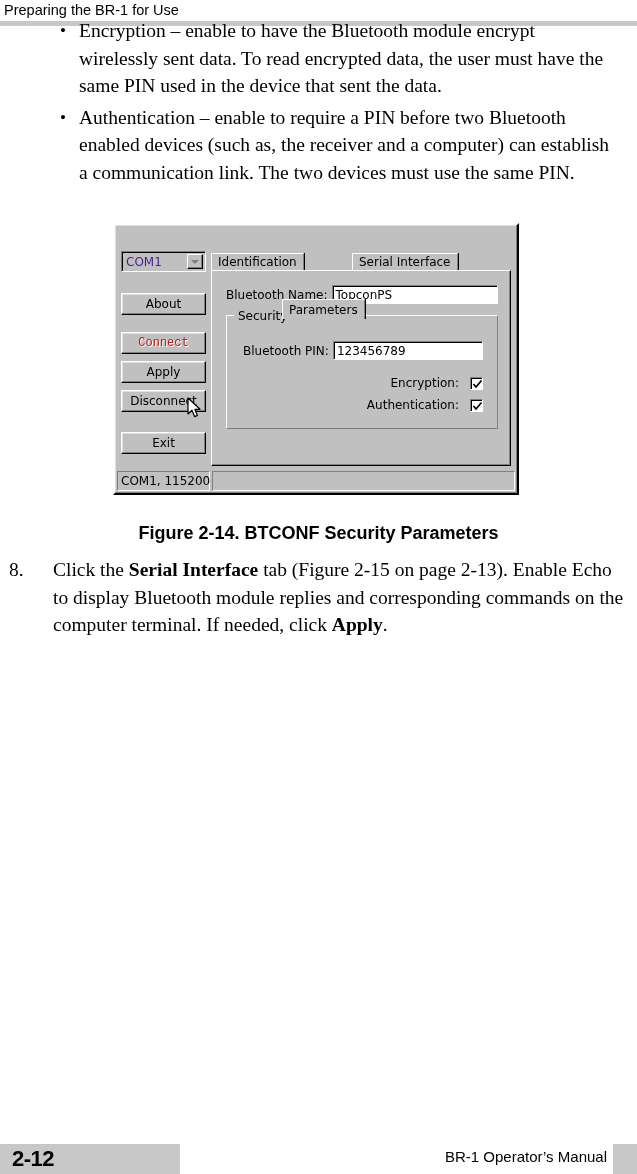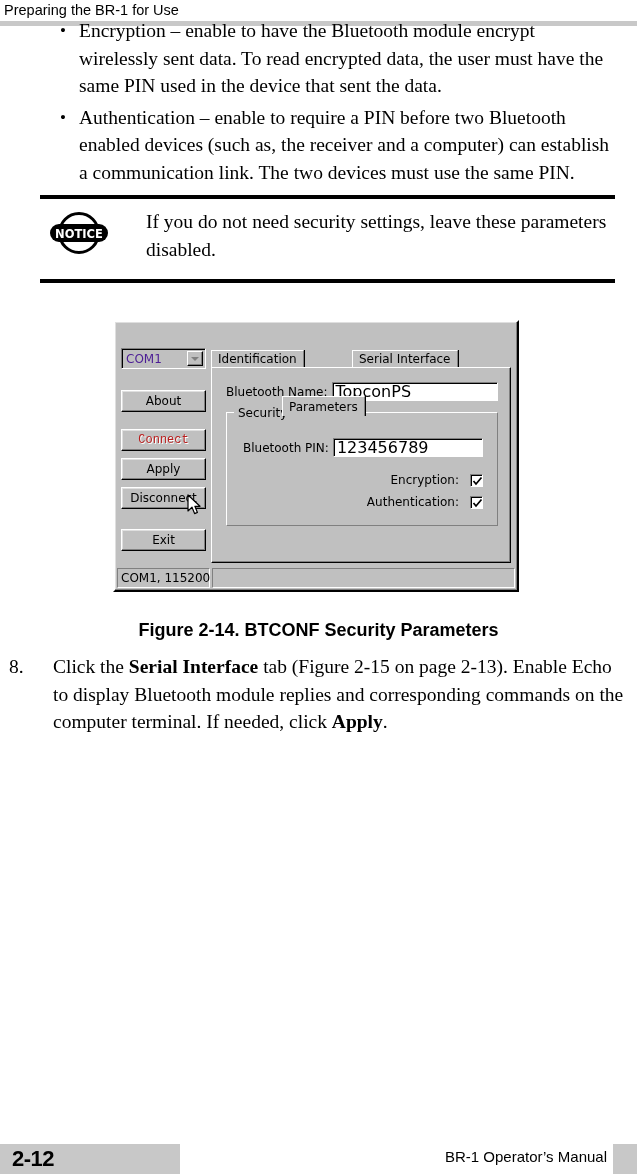--- a/index.html
+++ b/index.html
@@ -322,21 +322,21 @@
     border-top: 1px solid #808080;
     border-left: 1px solid #808080;
     border-right: 1px solid #ffffff;
     border-bottom: 1px solid #ffffff;
     box-shadow: inset 1px 1px 0 #000000;
     box-sizing: border-box;
     height: 19px;
     display: flex;
     align-items: center;
     padding-left: 3px;
-    font-size: 16px;
+    font-size: 12px;
     font-family: "DejaVu Sans", "Liberation Sans", sans-serif;
     color: #000;
     overflow: hidden;
     white-space: nowrap;
   }
   .name-row { left: 14px; top: 14px; right: 12px; }
   .name-row .textbox { flex: 1 1 auto; }
 
   .groupbox {
     position: absolute;
@@ -517,34 +517,20 @@
   <div class="header-rule"></div>
 </div>
 
 <div class="content">
 
   <ul class="bullet-list">
     <li class="bullet-item">Encryption – enable to have the Bluetooth module encrypt wirelessly sent data. To read encrypted data, the user must have the same PIN used in the device that sent the data.</li>
     <li class="bullet-item">Authentication – enable to require a PIN before two Bluetooth enabled devices (such as, the receiver and a computer) can establish a communication link. The two devices must use the same PIN.</li>
   </ul>
 
-  <div class="notice-block">
-    <div class="notice-rule"></div>
-    <div class="notice-body">
-      <div class="notice-icon">
-        <svg width="62" height="50" viewBox="0 0 62 50" xmlns="http://www.w3.org/2000/svg">
-          <circle cx="31" cy="25" r="19.5" fill="#ffffff" stroke="#000000" stroke-width="3"></circle>
-          <rect x="2" y="16" width="58" height="18" rx="9" ry="9" fill="#000000"></rect>
-          <text x="31" y="29.5" font-family="DejaVu Sans, sans-serif" font-size="11.5" font-weight="bold" fill="#ffffff" text-anchor="middle">NOTICE</text>
-        </svg>
-      </div>
-      <div class="notice-text">If you do not need security settings, leave these parameters disabled.</div>
-    </div>
-    <div class="notice-rule bottom"></div>
-  </div>
 
   <div class="figure-wrap">
     <div class="btconf-window">
 
 
       <div class="dlg-body">
 
         <div class="left-col">
 
           <div class="combo">

